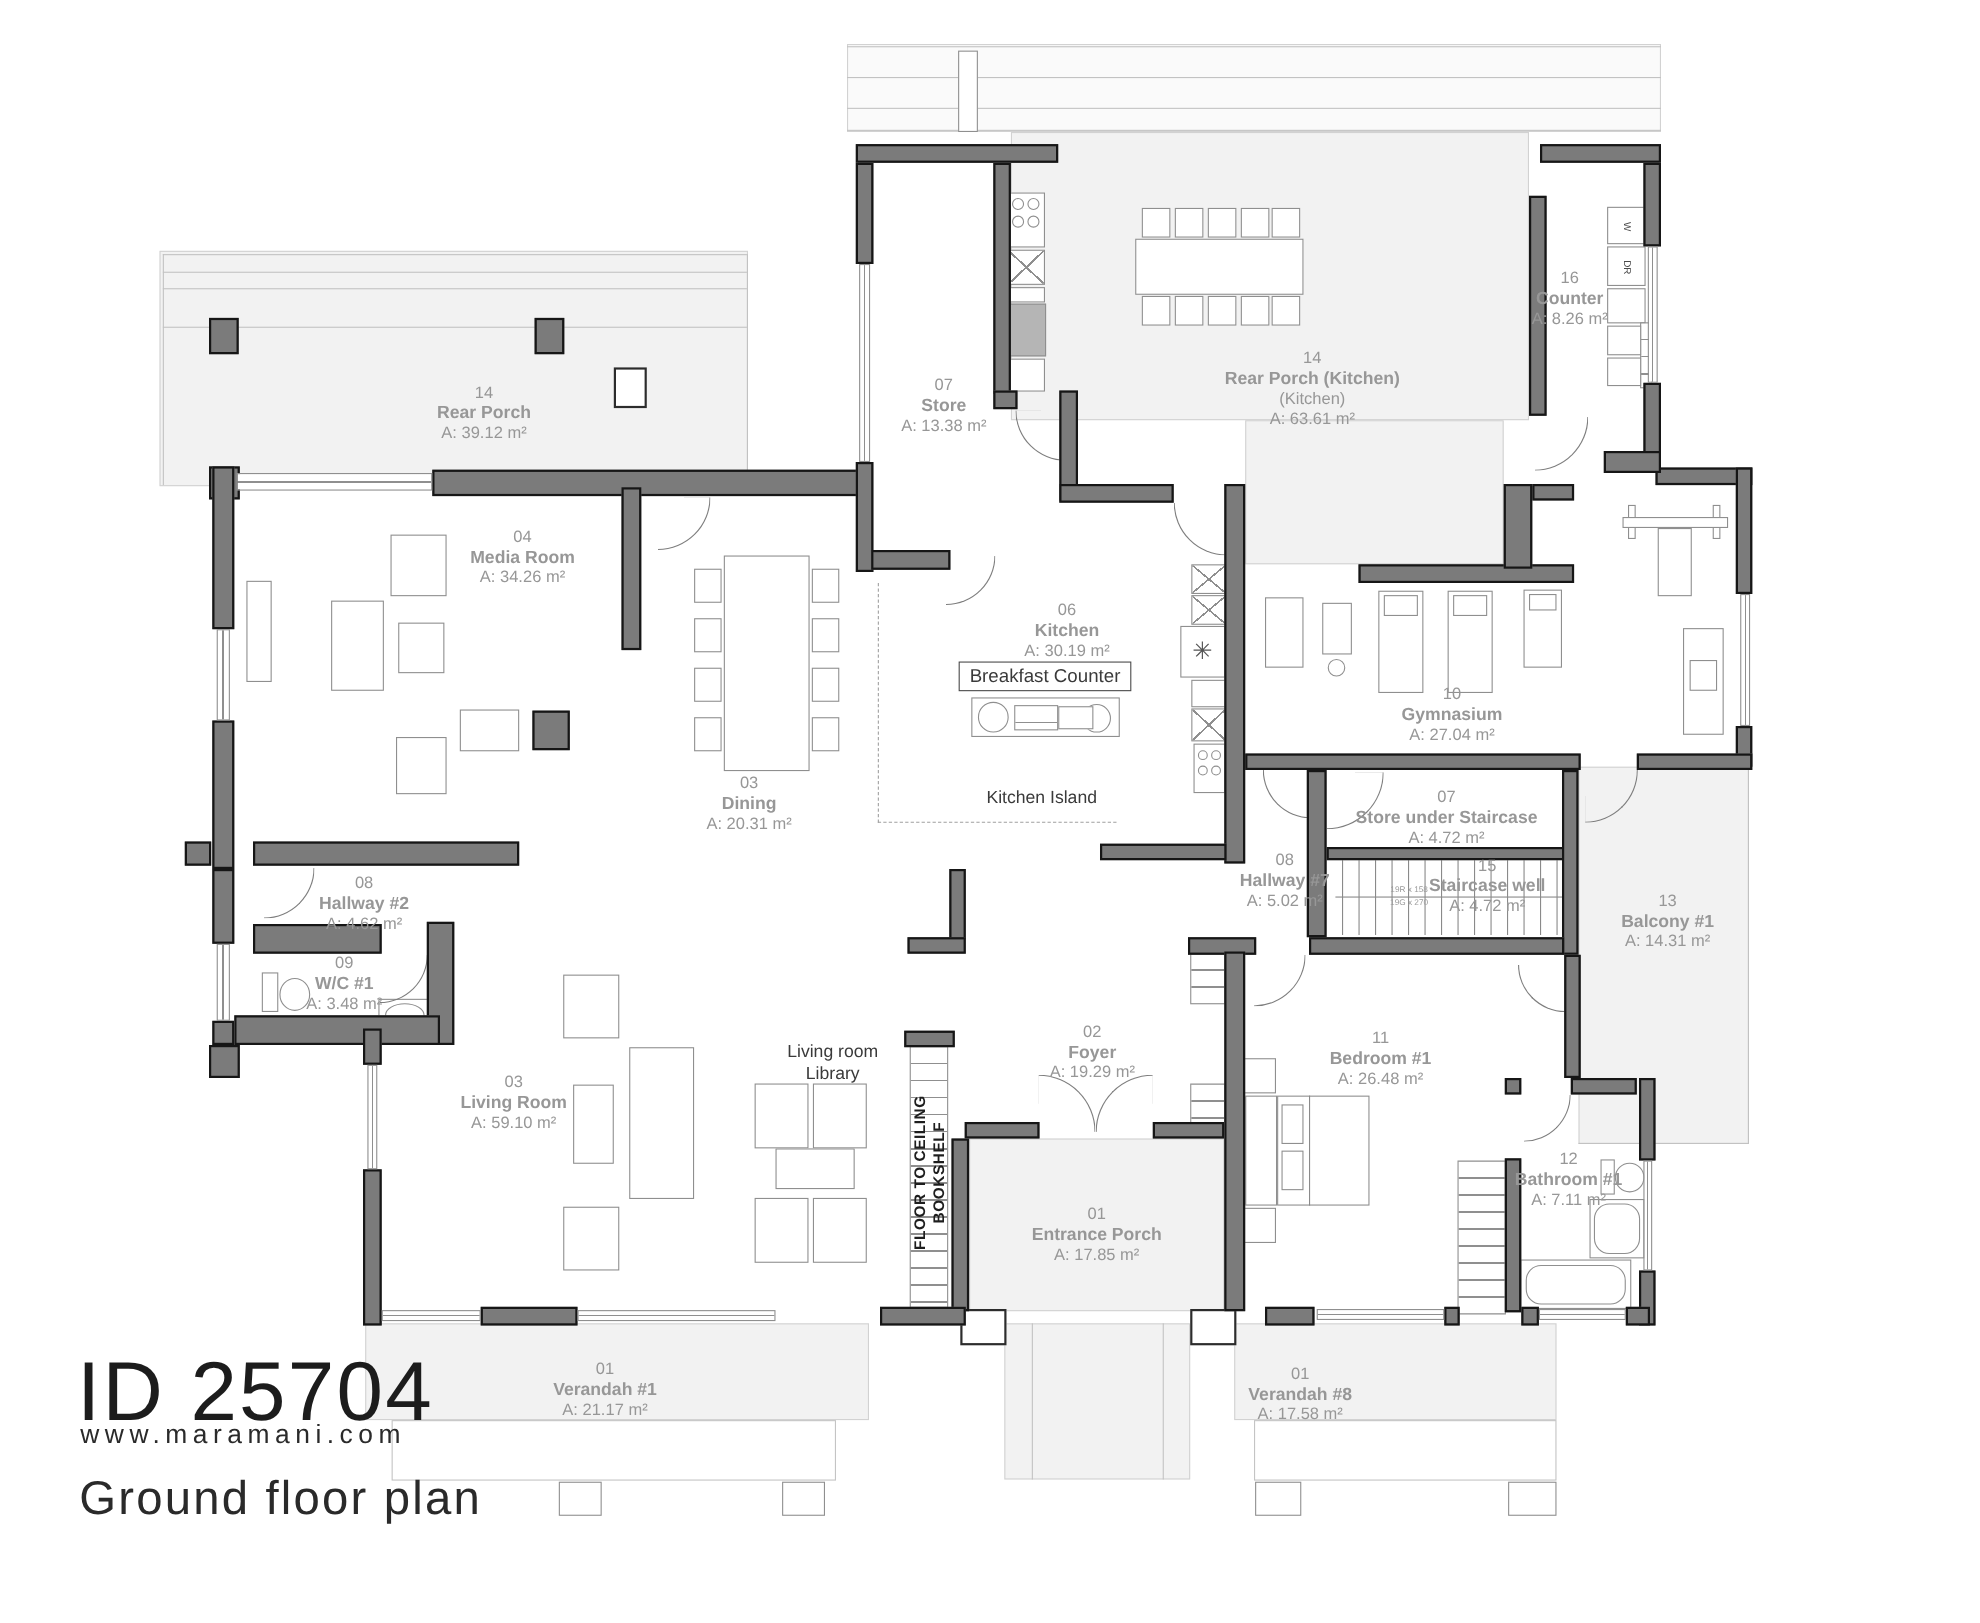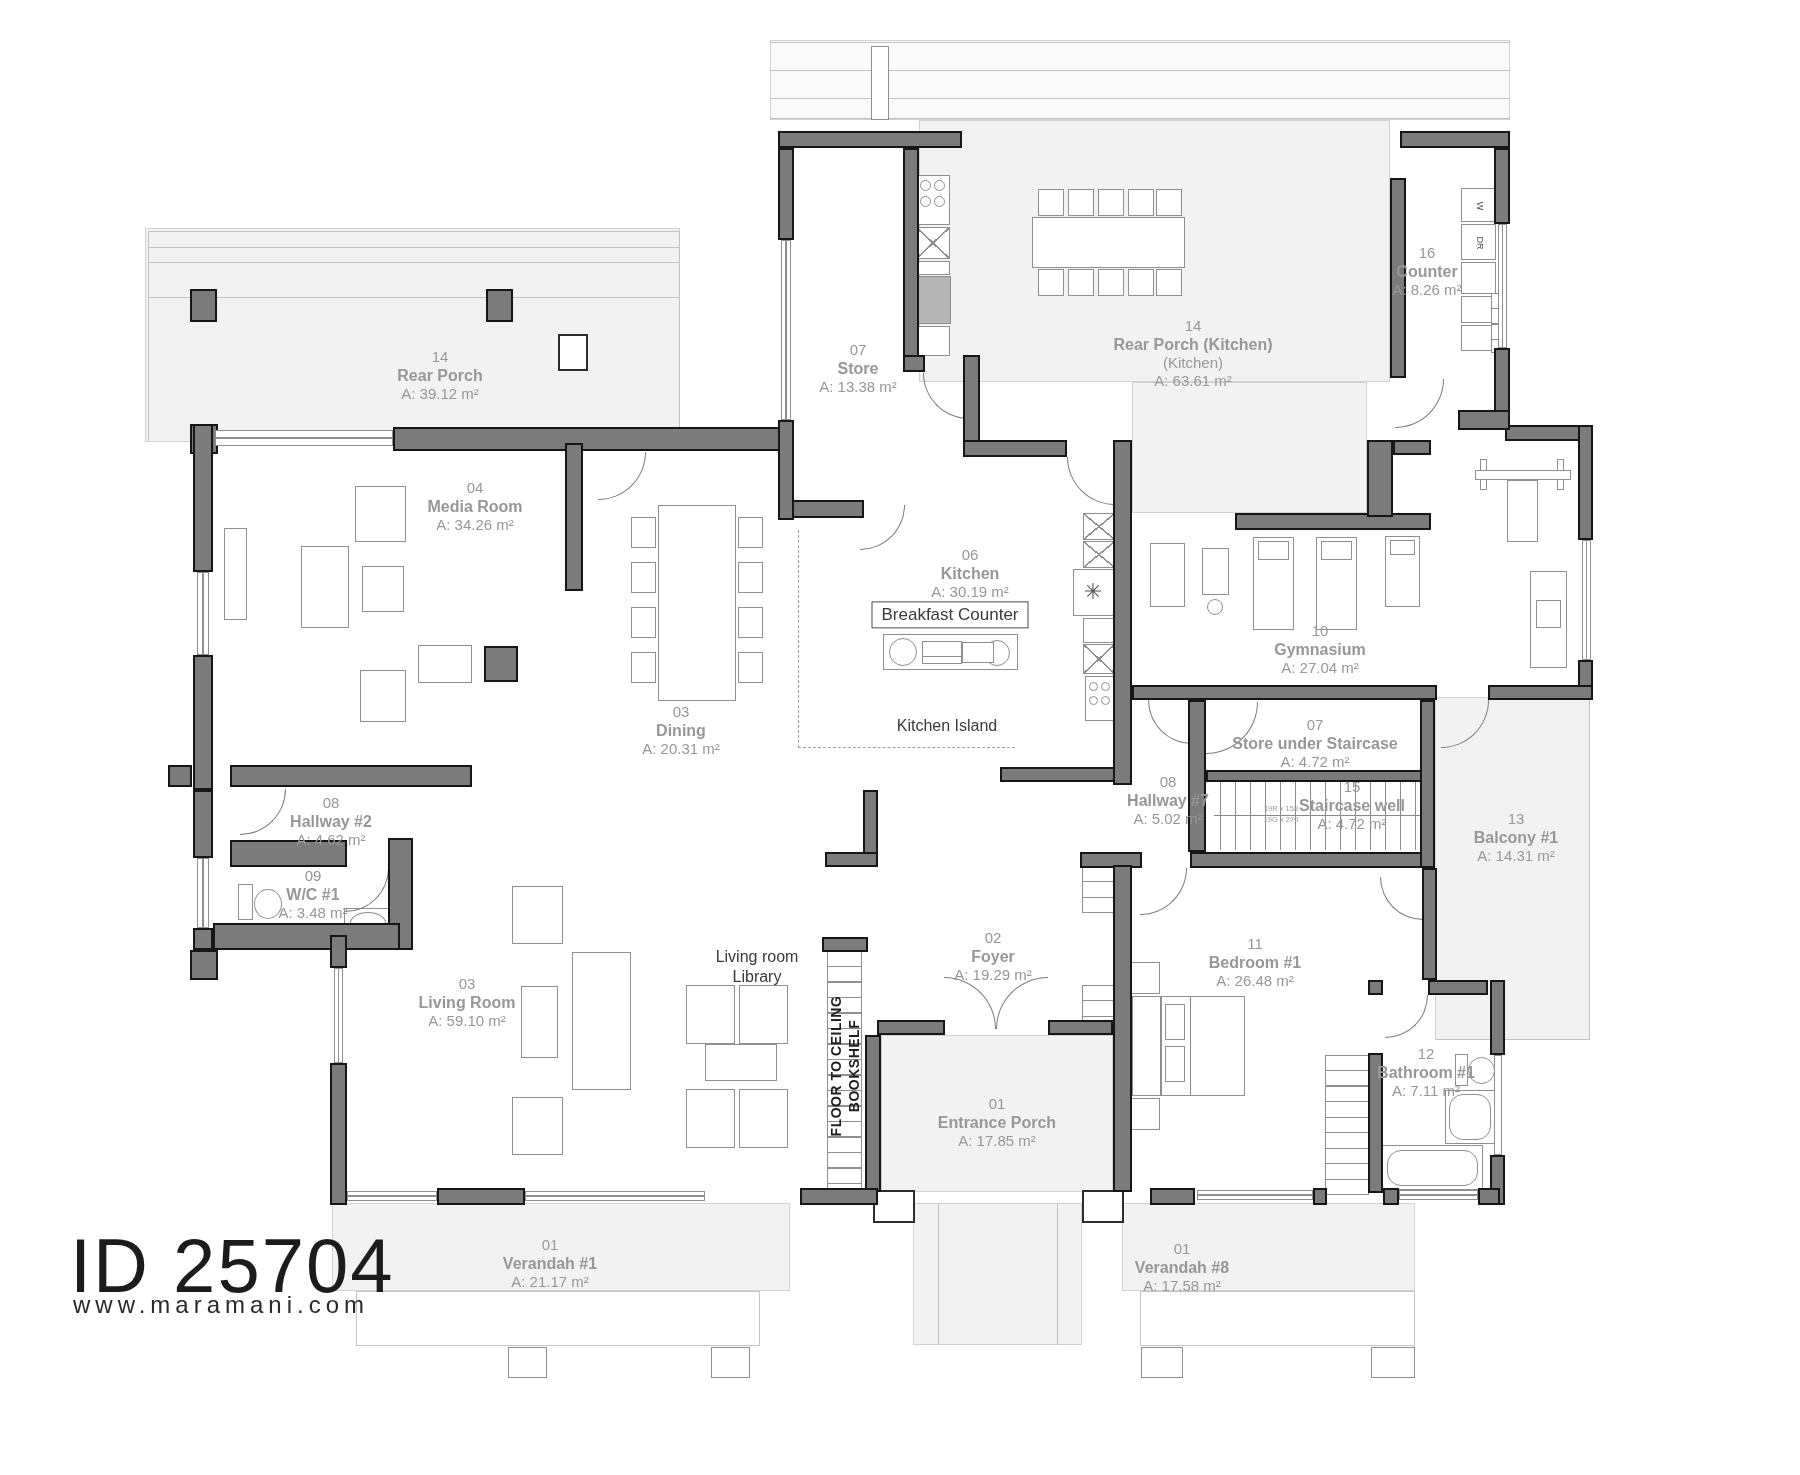--- a/index.html
+++ b/index.html
@@ -419,13 +419,14 @@
       <div class="ann rotated" style="left: 845px; top: 1066px;">FLOOR TO CEILING
 BOOKSHELF</div>
       <div class="ann rotsmall" style="left: 1479px; top: 206px;">W</div>
       <div class="ann rotsmall" style="left: 1479px; top: 243px;">DR</div>
       <div class="ann tiny" style="left: 1281px; top: 809px;">19R x 158</div>
       <div class="ann tiny" style="left: 1281px; top: 820px;">19G x 270</div>
       <div class="ann star" style="left: 1093px; top: 592px;">✳</div>
     </div>
   <div class="brand" id="brand-id">ID 25704</div>
   <div class="brand" id="brand-url">www.maramani.com</div>
+  <div class="brand" id="brand-title">Ground floor plan</div>
 </div>
 
 </body></html>

